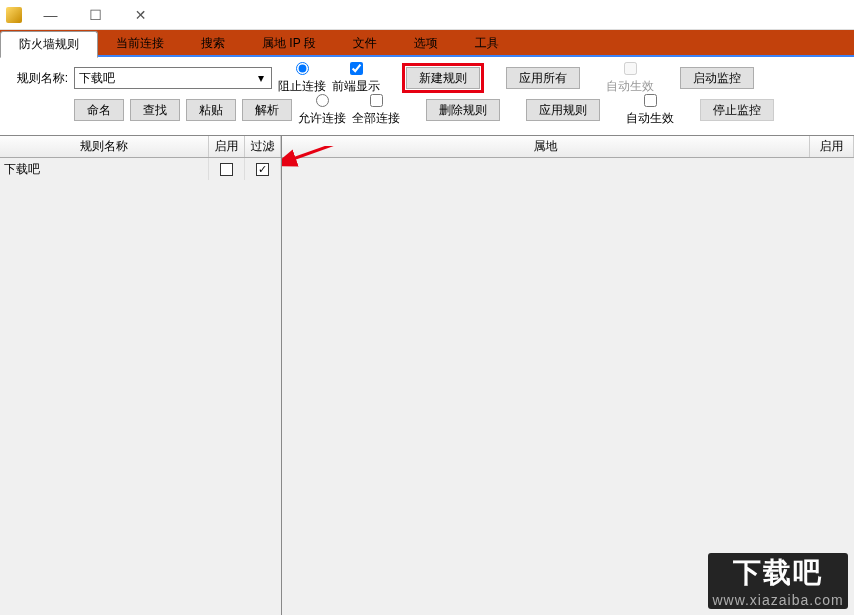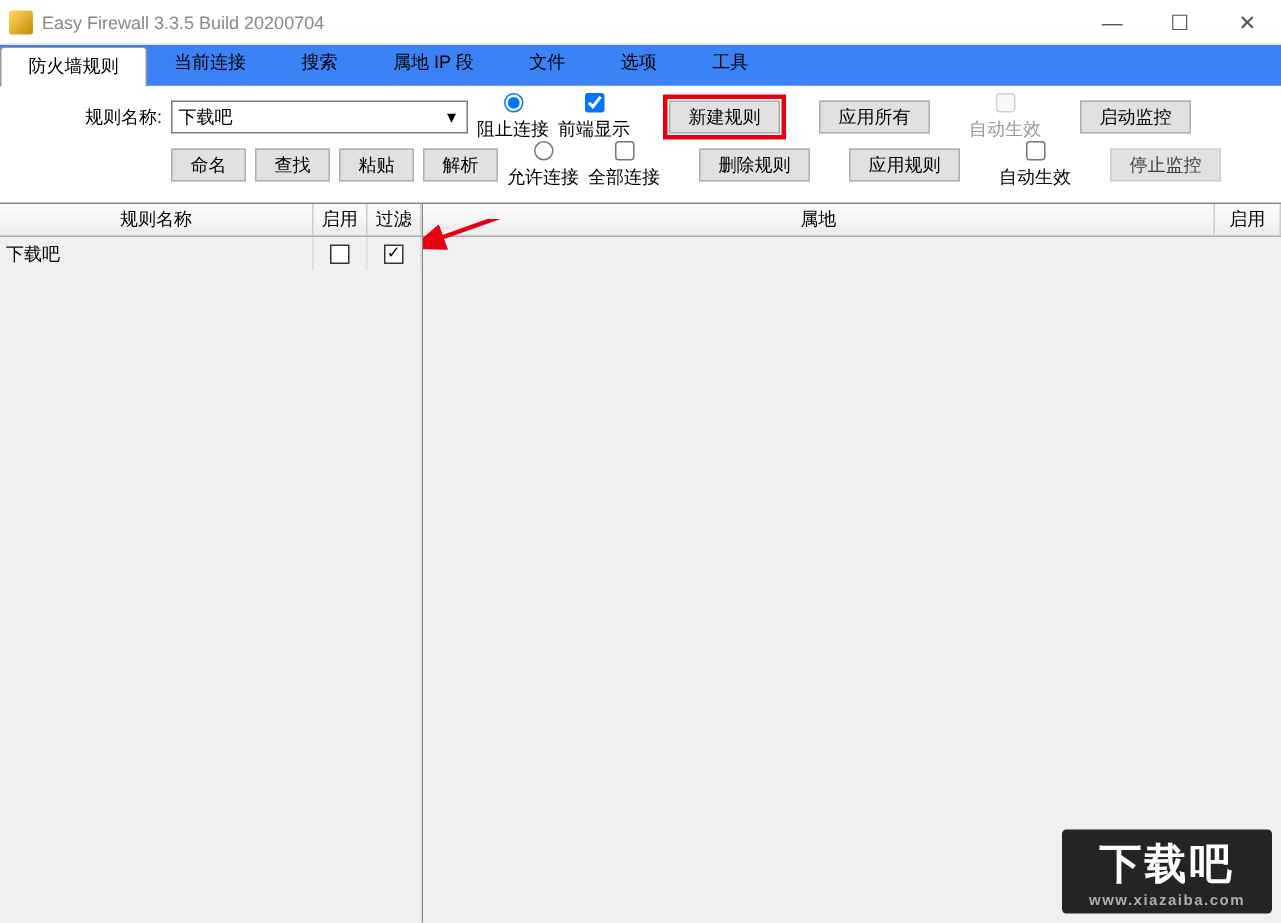--- a/index.html
+++ b/index.html
@@ -32,22 +32,22 @@
     .titlebar .title { flex: 1; }
     .win-controls { display:flex; height:100%; }
     .win-btn {
       width: 45px; height: 100%;
       display:flex; align-items:center; justify-content:center;
       color:#555; font-size:14px; font-family: Arial;
     }
     .tabs {
       display:flex;
       height: 27px;
-      border-bottom: 6px solid #3b82f6;
-      background:#3b82f6;
+      border-bottom: 2px solid #3b82f6;
+      background:#c2410c;
     }
     .tab {
       padding: 0 18px;
       border: 1px solid #999;
       border-bottom: none;
       margin-right: -1px;
       display:flex; align-items:center;
       background:#f0f0f0;
       font-size:12px;
       border-top-left-radius:3px;
@@ -67,21 +67,20 @@
     }
     .toolbar {
       padding: 8px 10px 6px 10px;
     }
     .toolbar-row {
       display:flex;
       align-items:center;
       gap: 6px;
       margin-bottom: 6px;
       height: 26px;
-      margin-left: 40px;
     }
     .label { width: 58px; text-align:right; }
     .combo {
       width: 198px; height: 22px;
       border:1px solid #7a7a7a;
       background:#fff;
       display:flex; align-items:center;
       padding: 0 4px;
       position:relative;
       font-size:12px;
@@ -101,21 +100,21 @@
       height: 22px;
       padding: 0 12px;
       background: #e1e1e1;
       border: 1px solid #adadad;
       font-size:12px;
       display:flex; align-items:center; justify-content:center;
       cursor:pointer;
       min-width: 56px;
     }
     .btn:disabled, .btn.disabled {
-      color:#404040; border-color:#ccc;
+      color:#000000; border-color:#ccc;
     }
     .btn.highlight {
       outline: 3px solid #e60012;
       outline-offset: 1px;
     }
     .spacer { flex:0 0 14px; }
     .content {
       display:flex;
       height: calc(615px - 30px - 27px - 72px);
       border-top:1px solid #888;
@@ -178,33 +177,32 @@
       right:6px; bottom:6px;
       width:140px; height:56px;
       background: #1a1a1a;
       color:#fff;
       display:flex; flex-direction:column; align-items:center; justify-content:center;
       font-family: "SimHei", sans-serif;
       border-radius:3px;
       opacity:0.95;
     }
     .watermark .big { font-size:28px; font-weight:bold; letter-spacing:2px; white-space:nowrap;}
-    .watermark .small { font-size:10px; color:#aaa; letter-spacing:1px;font-weight:bold;}
+    .watermark .small { font-size:14px; color:#aaa; letter-spacing:1px;}
     .red-arrow {
       position:absolute;
       left:282px; top:146px;
       pointer-events:none;
     }
   </style>
 </head>
 <body>
 
 <div class="titlebar">
   <span class="icon"></span>
-  <span class="title">Easy Firewall 3.3.5 Build 20200704</span>
   <div class="win-controls">
     <div class="win-btn">—</div>
     <div class="win-btn">☐</div>
     <div class="win-btn close">✕</div>
   </div>
 </div>
 
 <div class="tabs">
   <div class="tab active">防火墙规则</div>
   <div class="tab">当前连接</div>

